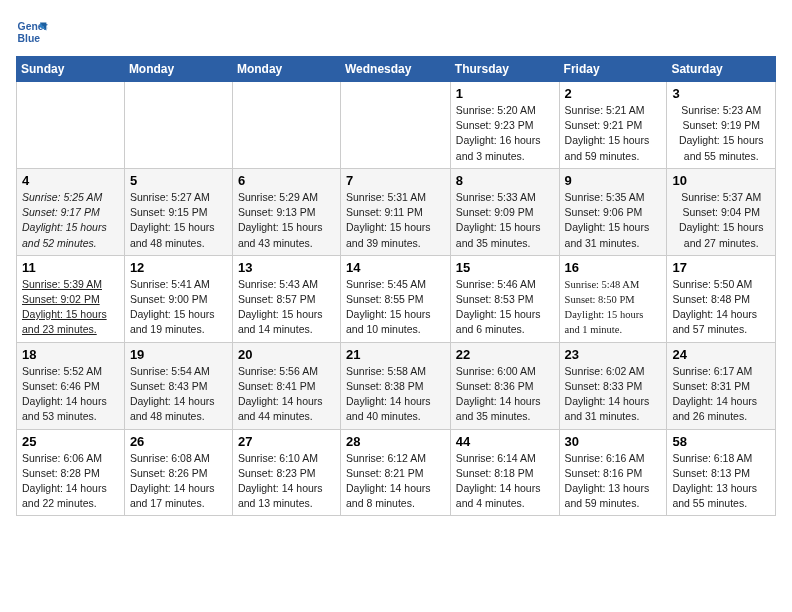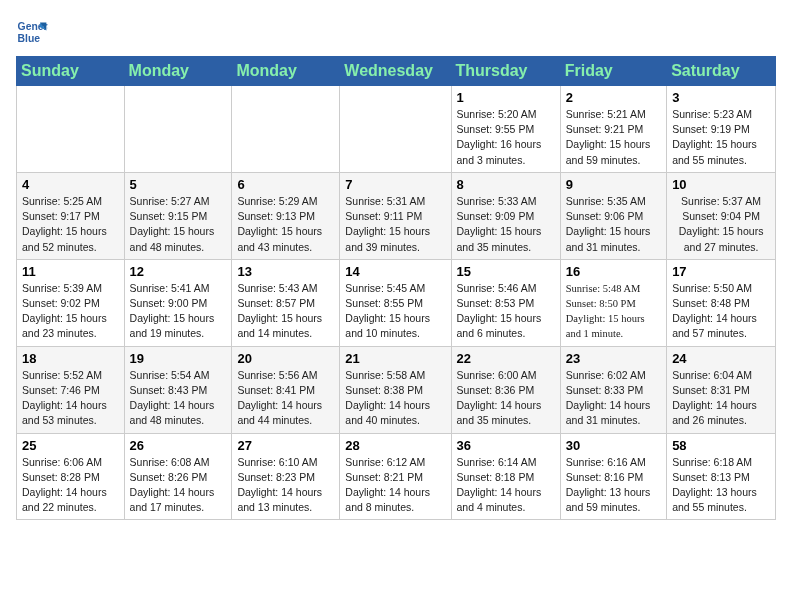--- a/index.html
+++ b/index.html
@@ -38,24 +38,24 @@
       font-size: 15px;
       color: #444;
     }
     table {
       width: 100%;
       border-collapse: collapse;
       font-size: 10.5px;
     }
     thead tr th {
       background-color: #2c5fa5;
-      color: #86efac;
+      color: #ffffff;
       padding: 5px 4px;
       text-align: left;
-      font-size: 16px;
+      font-size: 12px;
       font-weight: bold;
       border: 1px solid #2c5fa5;
     }
     tbody tr td {
       border: 1px solid #ccc;
       vertical-align: top;
       padding: 4px 5px;
       width: 113px;
       min-height: 70px;
       background: #fff;
@@ -110,43 +110,43 @@
   </thead>
   <tbody id="calendar-body">
   <tr>
         <td class="empty-cell"></td>
         <td class="empty-cell"></td>
         <td class="empty-cell"></td>
         <td class="empty-cell"></td>
         <td>
           <span class="day-num">1</span>
           <div class="day-info" style="white-space: pre-line;">Sunrise: 5:20 AM
-Sunset: 9:55 PM
+Sunset: 9:23 PM
 Daylight: 16 hours
 and 3 minutes.</div>
         </td>
         <td>
           <span class="day-num">2</span>
           <div class="day-info" style="white-space: pre-line;">Sunrise: 5:21 AM
 Sunset: 9:21 PM
 Daylight: 15 hours
 and 59 minutes.</div>
         </td>
         <td>
           <span class="day-num">3</span>
-          <div class="day-info" style="white-space: pre-line;">Sunrise: 5:23 AM
+          <div class="day-info" style="white-space: pre-line; text-align: center;">Sunrise: 5:23 AM
 Sunset: 9:19 PM
 Daylight: 15 hours
 and 55 minutes.</div>
         </td>
       </tr>
       <tr>
         <td>
           <span class="day-num">4</span>
-          <div class="day-info" style="white-space: pre-line;">Sunrise: 5:25 AM
+          <div class="day-info" style="white-space: pre-line; font-style: italic;">Sunrise: 5:25 AM
 Sunset: 9:17 PM
 Daylight: 15 hours
 and 52 minutes.</div>
         </td>
         <td>
           <span class="day-num">5</span>
           <div class="day-info" style="white-space: pre-line;">Sunrise: 5:27 AM
 Sunset: 9:15 PM
 Daylight: 15 hours
 and 48 minutes.</div>
@@ -183,21 +183,21 @@
           <span class="day-num">10</span>
           <div class="day-info" style="white-space: pre-line; text-align: center;">Sunrise: 5:37 AM
 Sunset: 9:04 PM
 Daylight: 15 hours
 and 27 minutes.</div>
         </td>
       </tr>
       <tr>
         <td>
           <span class="day-num">11</span>
-          <div class="day-info" style="white-space: pre-line;">Sunrise: 5:39 AM
+          <div class="day-info" style="white-space: pre-line; text-decoration: underline;">Sunrise: 5:39 AM
 Sunset: 9:02 PM
 Daylight: 15 hours
 and 23 minutes.</div>
         </td>
         <td>
           <span class="day-num">12</span>
           <div class="day-info" style="white-space: pre-line;">Sunrise: 5:41 AM
 Sunset: 9:00 PM
 Daylight: 15 hours
 and 19 minutes.</div>
@@ -235,21 +235,21 @@
           <div class="day-info" style="white-space: pre-line;">Sunrise: 5:50 AM
 Sunset: 8:48 PM
 Daylight: 14 hours
 and 57 minutes.</div>
         </td>
       </tr>
       <tr>
         <td>
           <span class="day-num">18</span>
           <div class="day-info" style="white-space: pre-line;">Sunrise: 5:52 AM
-Sunset: 7:46 PM
+Sunset: 6:46 PM
 Daylight: 14 hours
 and 53 minutes.</div>
         </td>
         <td>
           <span class="day-num">19</span>
           <div class="day-info" style="white-space: pre-line;">Sunrise: 5:54 AM
 Sunset: 8:43 PM
 Daylight: 14 hours
 and 48 minutes.</div>
         </td>
@@ -276,21 +276,21 @@
         </td>
         <td>
           <span class="day-num">23</span>
           <div class="day-info" style="white-space: pre-line;">Sunrise: 6:02 AM
 Sunset: 8:33 PM
 Daylight: 14 hours
 and 31 minutes.</div>
         </td>
         <td>
           <span class="day-num">24</span>
-          <div class="day-info" style="white-space: pre-line;">Sunrise: 6:04 AM
+          <div class="day-info" style="white-space: pre-line;">Sunrise: 6:17 AM
 Sunset: 8:31 PM
 Daylight: 14 hours
 and 26 minutes.</div>
         </td>
       </tr>
       <tr>
         <td>
           <span class="day-num">25</span>
           <div class="day-info" style="white-space: pre-line;">Sunrise: 6:06 AM
 Sunset: 8:28 PM
@@ -312,21 +312,21 @@
 and 13 minutes.</div>
         </td>
         <td>
           <span class="day-num">28</span>
           <div class="day-info" style="white-space: pre-line;">Sunrise: 6:12 AM
 Sunset: 8:21 PM
 Daylight: 14 hours
 and 8 minutes.</div>
         </td>
         <td>
-          <span class="day-num">36</span>
+          <span class="day-num">44</span>
           <div class="day-info" style="white-space: pre-line;">Sunrise: 6:14 AM
 Sunset: 8:18 PM
 Daylight: 14 hours
 and 4 minutes.</div>
         </td>
         <td>
           <span class="day-num">30</span>
           <div class="day-info" style="white-space: pre-line;">Sunrise: 6:16 AM
 Sunset: 8:16 PM
 Daylight: 13 hours

